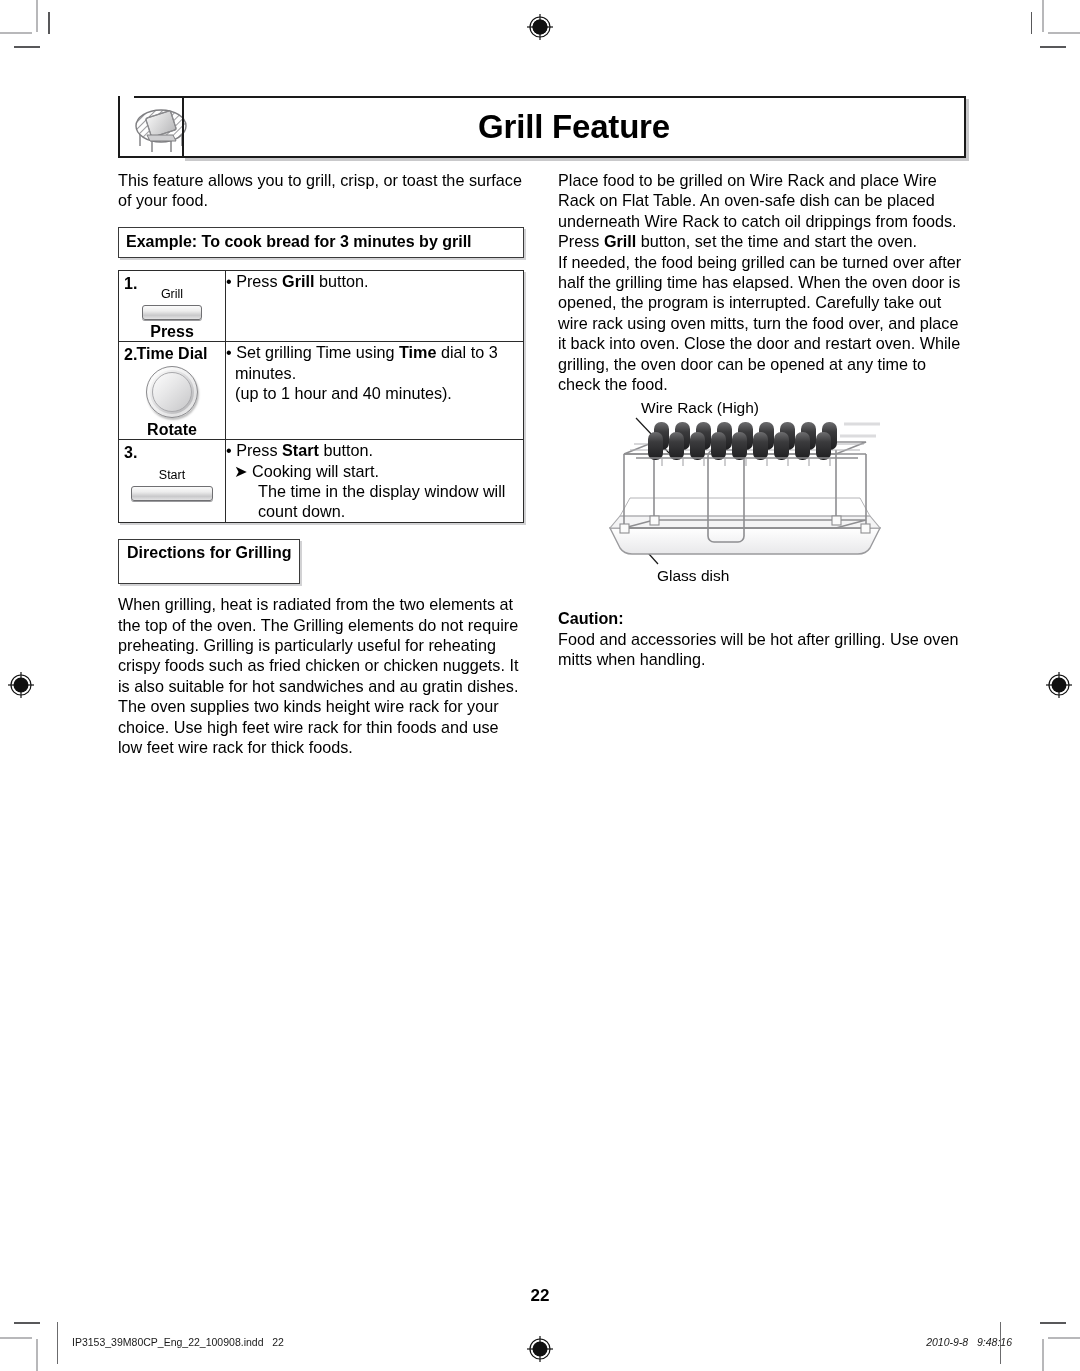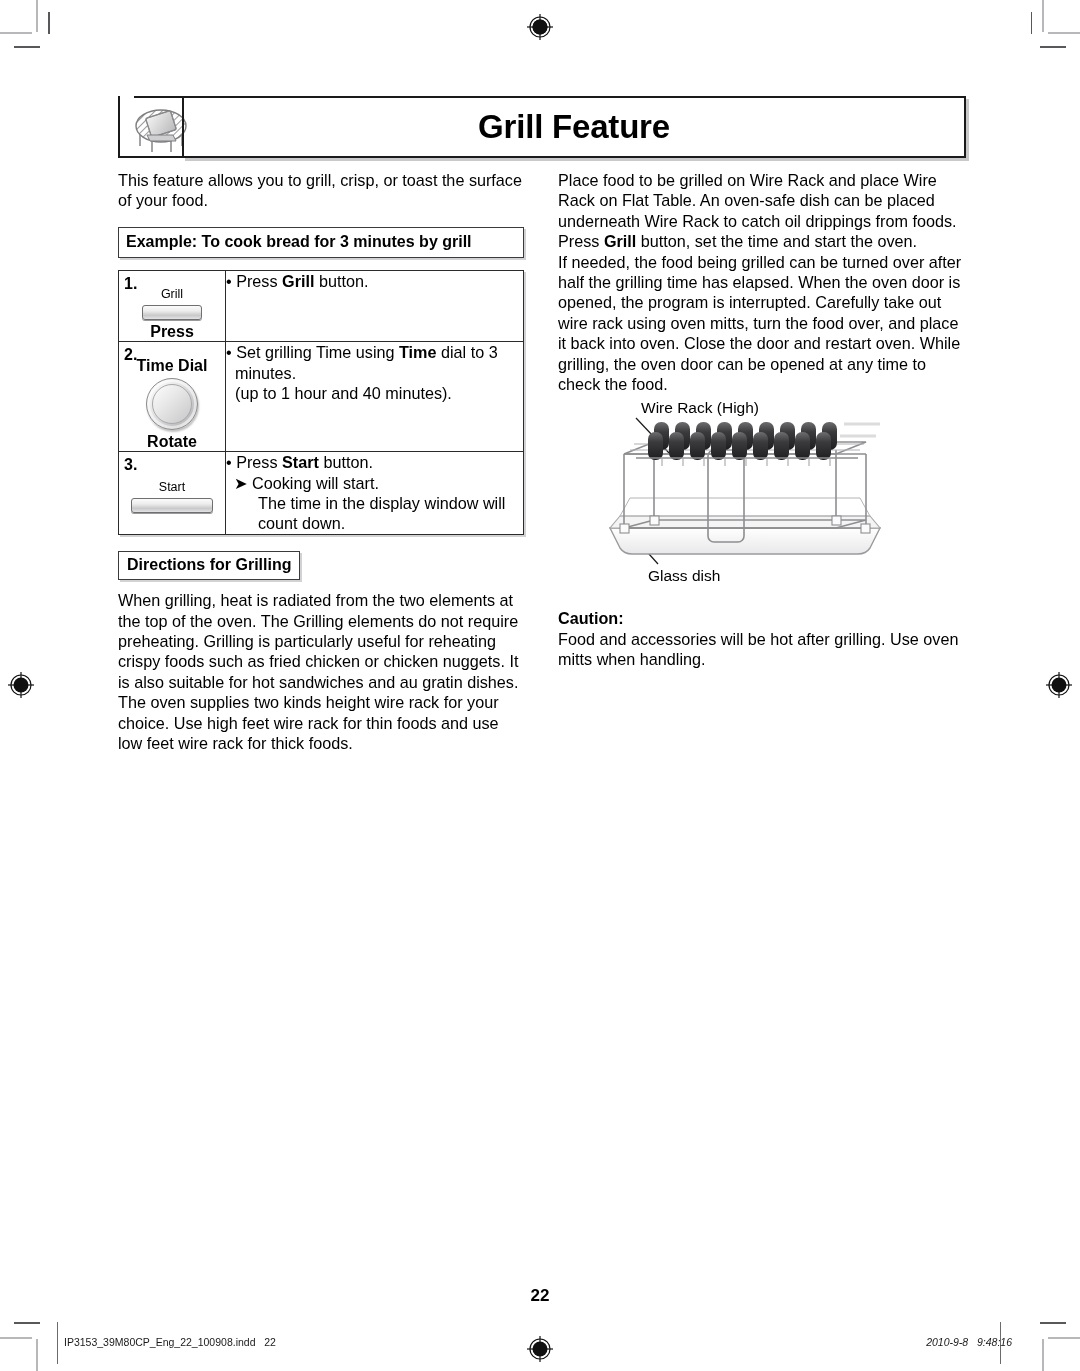--- a/index.html
+++ b/index.html
@@ -169,58 +169,58 @@
   .bullet-line { text-indent: -9px; padding-left: 9px; }
   .sub-line { padding-left: 20px; text-indent: -12px; }
   .sub-line2 { padding-left: 32px; }
 
   
   #directions-box {
     margin-top: 16px;
     display: inline-block;
     border: 1.5px solid #3a3a3a;
     box-sizing: border-box;
-    padding: 3px 8px 4px 8px;
+    padding: 3px 8px 20px 8px;
     font-size: 16px;
     font-weight: bold;
     box-shadow: 2px 2px 0 0 #d2d2d4;
   }
   #directions-text { margin-top: 10px; }
 
   
   #diagram {
     position: relative;
     margin-top: 4px;
     width: 412px;
     height: 190px;
   }
   #diagram svg { position: absolute; left: 0; top: 0; }
   .diag-label {
     position: absolute;
     font-size: 15.5px;
     white-space: nowrap;
   }
   #label-wire-rack { left: 83px; top: 0px; }
-  #label-glass-dish { left: 90px; top: 168px; }
+  #label-glass-dish { left: 99px; top: 168px; }
 
   #caution-block { margin-top: 20px; }
   #caution-title { font-weight: bold; }
 
   
   #page-number {
     position: absolute;
     left: 0; right: 0;
     top: 1286px;
     text-align: center;
     font-size: 17px;
     font-weight: bold;
   }
   #footer-left {
     position: absolute;
-    left: 64px;
+    left: 72px;
     top: 1336px;
     font-size: 10.5px;
     color: #1a1a1a;
     white-space: pre;
   }
   #footer-right {
     position: absolute;
     right: 68px;
     top: 1336px;
     font-size: 10.5px;
@@ -346,21 +346,21 @@
           <div class="ctrl-label big">Press</div>
         </td>
         <td class="step-txt">
           <div class="bullet-line"><span>• Press </span><span class="b">Grill</span><span> button.</span></div>
         </td>
       </tr>
 
       <tr>
         <td class="step-ctrl">
           <span class="step-num">2.</span>
-          <div class="ctrl-label big" style="margin-top:14px;">Time Dial</div>
+          <div class="ctrl-label big" style="margin-top:2px;">Time Dial</div>
           <div class="dial"></div>
           <div class="ctrl-label big">Rotate</div>
         </td>
         <td class="step-txt">
           <div class="bullet-line"><span>• Set grilling Time using </span><span class="b">Time</span><span> dial to 3 minutes.</span></div>
           <div style="padding-left:9px;">(up to 1 hour and 40 minutes).</div>
         </td>
       </tr>
 
       <tr>

